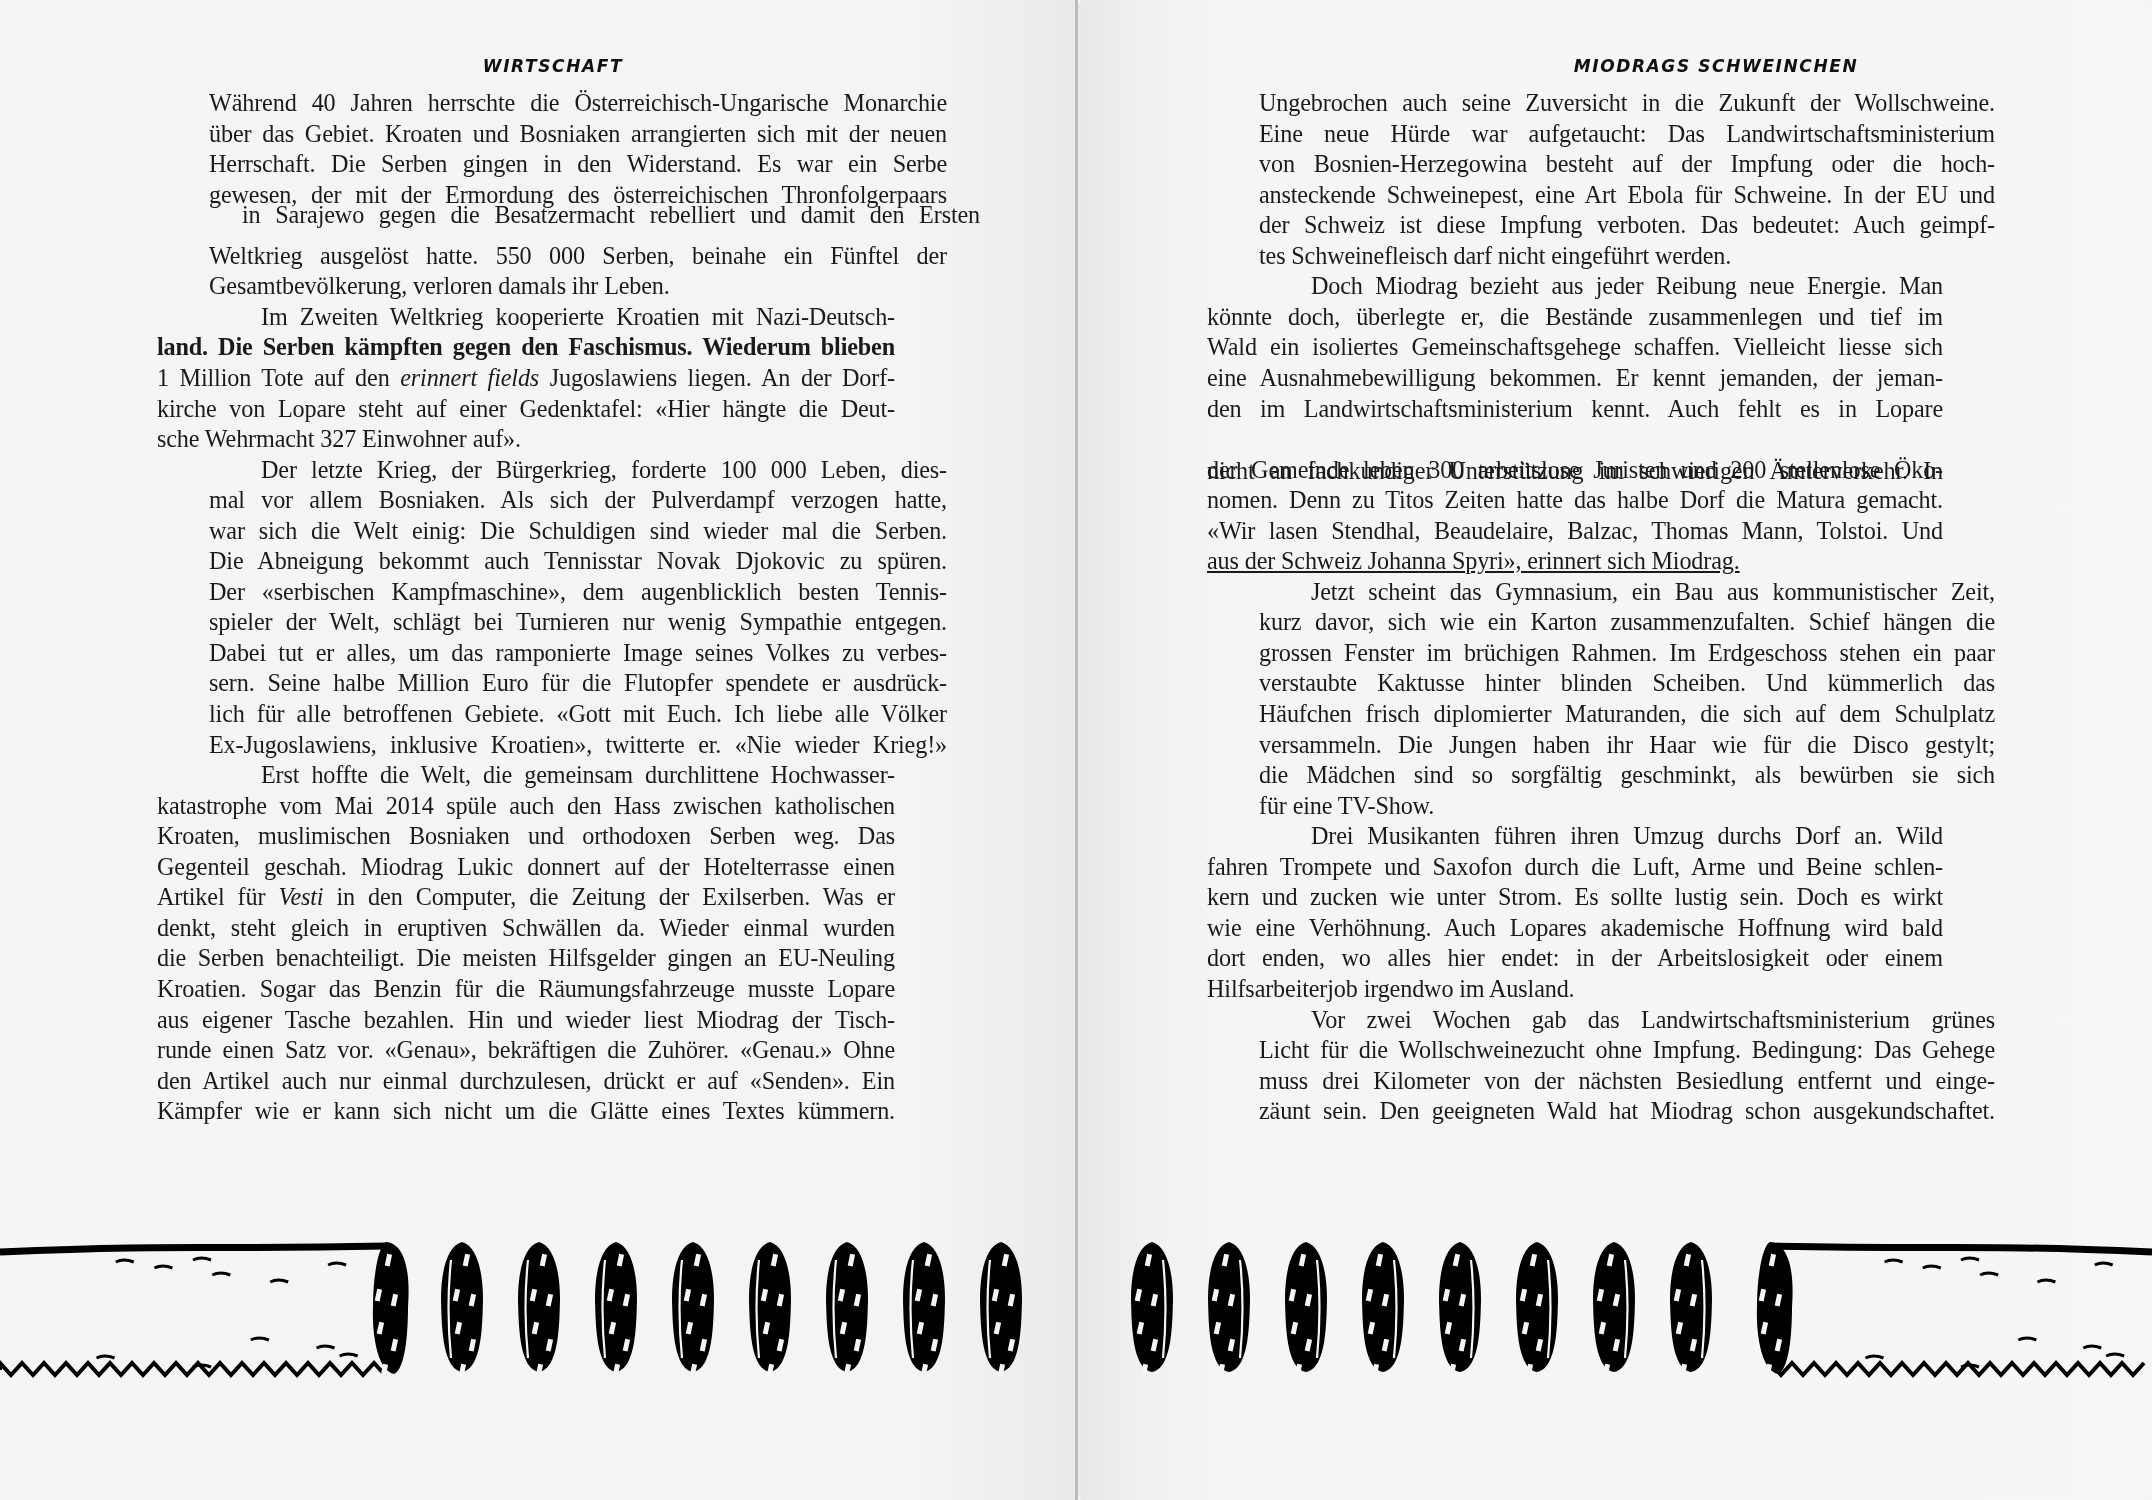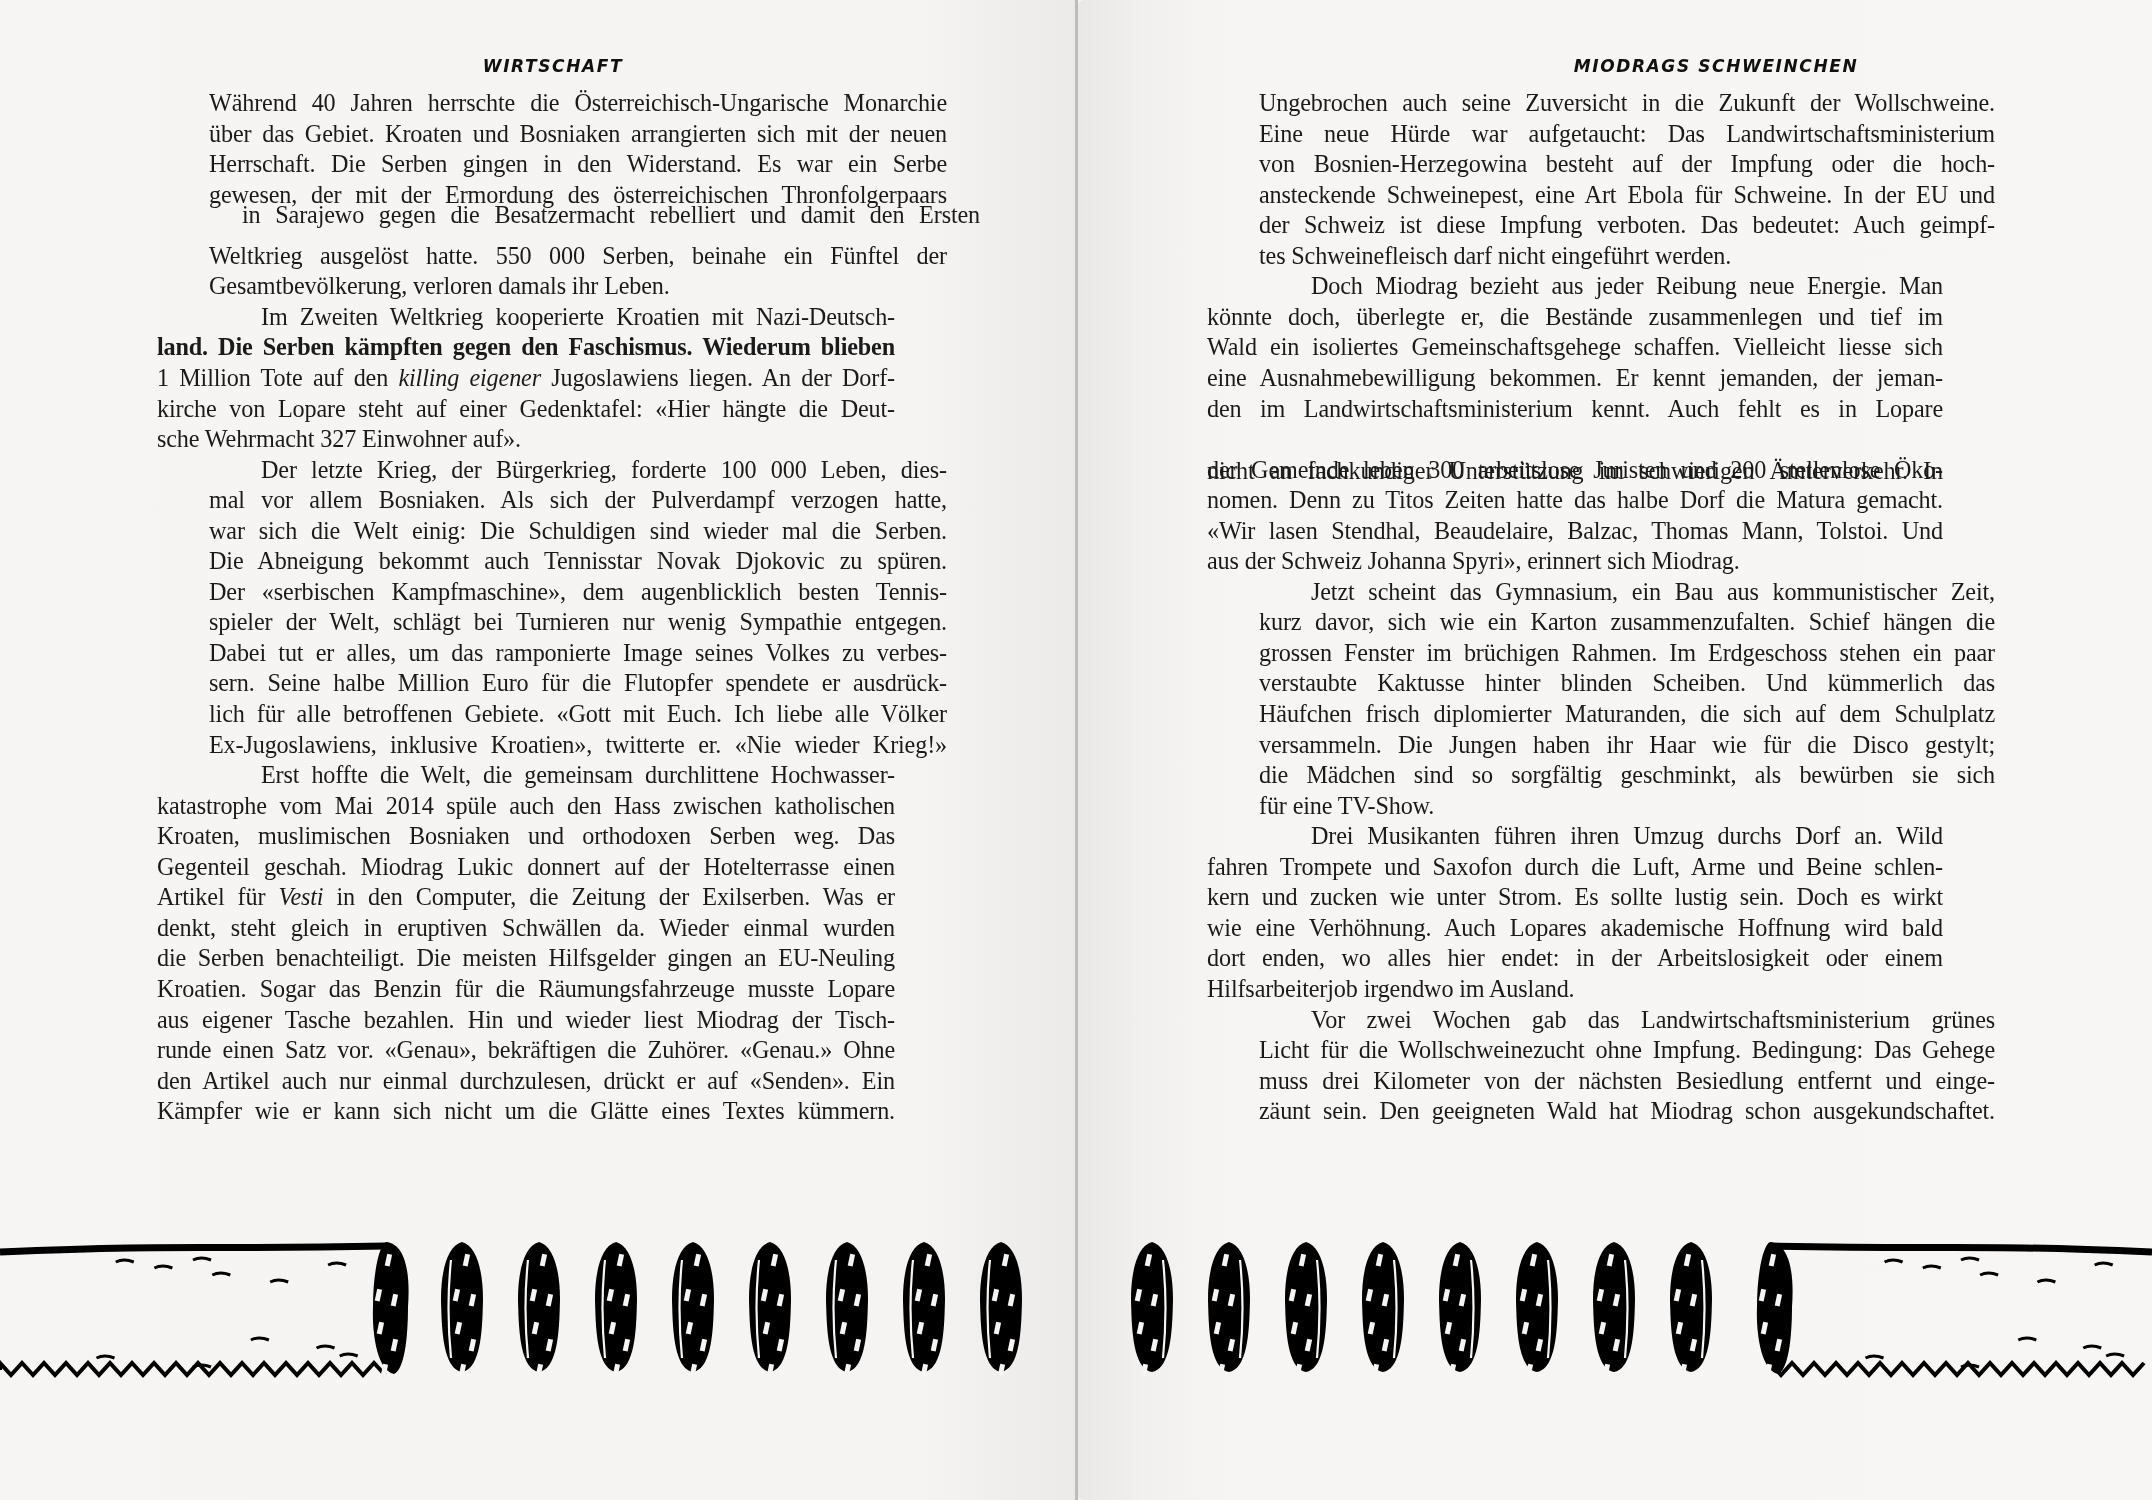--- a/index.html
+++ b/index.html
@@ -27,21 +27,21 @@
   <div class="column" id="col-left">
       <div class="line" style="left: 209px; top: 0px; width: 738px;">Während 40 Jahren herrschte die Österreichisch-Ungarische Monarchie</div>
       <div class="line" style="left: 209px; top: 30.55px; width: 738px;">über das Gebiet. Kroaten und Bosniaken arrangierten sich mit der neuen</div>
       <div class="line" style="left: 209px; top: 61.1px; width: 738px;">Herrschaft. Die Serben gingen in den Widerstand. Es war ein Serbe</div>
       <div class="line" style="left: 209px; top: 91.65px; width: 738px;">gewesen, der mit der Ermordung des österreichischen Thronfolgerpaars</div>
       <div class="line" style="left: 209px; top: 112px; width: 738px; margin-left: 33px;">in Sarajewo gegen die Besatzermacht rebelliert und damit den Ersten</div>
       <div class="line" style="left: 209px; top: 152.75px; width: 738px;">Weltkrieg ausgelöst hatte. 550 000 Serben, beinahe ein Fünftel der</div>
       <div class="line last" style="left: 209px; top: 183.3px;">Gesamtbevölkerung, verloren damals ihr Leben.</div>
       <div class="line" style="left: 261px; top: 213.85px; width: 634px;">Im Zweiten Weltkrieg kooperierte Kroatien mit Nazi-Deutsch-</div>
       <div class="line" style="left: 157px; top: 244.4px; width: 738px; font-weight: bold;">land. Die Serben kämpften gegen den Faschismus. Wiederum blieben</div>
-      <div class="line" style="left: 157px; top: 274.95px; width: 738px; white-space: pre;"><span>1 Million Tote auf den </span><em>killing eigener</em><span> Jugoslawiens liegen. An der Dorf-</span></div>
+      <div class="line" style="left: 157px; top: 274.95px; width: 738px; white-space: pre;"><span>1 Million Tote auf den </span><em>erinnert fields</em><span> Jugoslawiens liegen. An der Dorf-</span></div>
       <div class="line" style="left: 157px; top: 305.5px; width: 738px;">kirche von Lopare steht auf einer Gedenktafel: «Hier hängte die Deut-</div>
       <div class="line last" style="left: 157px; top: 336.05px;">sche Wehrmacht 327 Einwohner auf».</div>
       <div class="line" style="left: 261px; top: 366.6px; width: 686px;">Der letzte Krieg, der Bürgerkrieg, forderte 100 000 Leben, dies-</div>
       <div class="line" style="left: 209px; top: 397.15px; width: 738px;">mal vor allem Bosniaken. Als sich der Pulverdampf verzogen hatte,</div>
       <div class="line" style="left: 209px; top: 427.7px; width: 738px;">war sich die Welt einig: Die Schuldigen sind wieder mal die Serben.</div>
       <div class="line" style="left: 209px; top: 458.25px; width: 738px;">Die Abneigung bekommt auch Tennisstar Novak Djokovic zu spüren.</div>
       <div class="line" style="left: 209px; top: 488.8px; width: 738px;">Der «serbischen Kampfmaschine», dem augenblicklich besten Tennis-</div>
       <div class="line" style="left: 209px; top: 519.35px; width: 738px;">spieler der Welt, schlägt bei Turnieren nur wenig Sympathie entgegen.</div>
       <div class="line" style="left: 209px; top: 549.9px; width: 738px;">Dabei tut er alles, um das ramponierte Image seines Volkes zu verbes-</div>
       <div class="line" style="left: 209px; top: 580.45px; width: 738px;">sern. Seine halbe Million Euro für die Flutopfer spendete er ausdrück-</div>
@@ -73,21 +73,21 @@
       <div class="line last" style="left: 181px; top: 152.75px;">tes Schweinefleisch darf nicht eingeführt werden.</div>
       <div class="line" style="left: 233px; top: 183.3px; width: 632px;">Doch Miodrag bezieht aus jeder Reibung neue Energie. Man</div>
       <div class="line" style="left: 129px; top: 213.85px; width: 736px;">könnte doch, überlegte er, die Bestände zusammenlegen und tief im</div>
       <div class="line" style="left: 129px; top: 244.4px; width: 736px;">Wald ein isoliertes Gemeinschaftsgehege schaffen. Vielleicht liesse sich</div>
       <div class="line" style="left: 129px; top: 274.95px; width: 736px;">eine Ausnahmebewilligung bekommen. Er kennt jemanden, der jeman-</div>
       <div class="line" style="left: 129px; top: 305.5px; width: 736px;">den im Landwirtschaftsministerium kennt. Auch fehlt es in Lopare</div>
       <div class="line" style="left: 129px; top: 336.05px; width: 736px; margin-top: 32px;">nicht an fachkundiger Unterstützung im schwierigen Ämterverkehr. In</div>
       <div class="line" style="left: 129px; top: 366.6px; width: 736px;">der Gemeinde leben 300 arbeitslose Juristen und 200 stellenlose Öko-</div>
       <div class="line" style="left: 129px; top: 397.15px; width: 736px;">nomen. Denn zu Titos Zeiten hatte das halbe Dorf die Matura gemacht.</div>
       <div class="line" style="left: 129px; top: 427.7px; width: 736px;">«Wir lasen Stendhal, Beaudelaire, Balzac, Thomas Mann, Tolstoi. Und</div>
-      <div class="line last" style="left: 129px; top: 458.25px;">aus der Schweiz Johanna Spyri», erinnert sich Miodrag.</div>
+      <div class="line last" style="left: 129px; top: 458.25px; text-decoration: underline;">aus der Schweiz Johanna Spyri», erinnert sich Miodrag.</div>
       <div class="line" style="left: 233px; top: 488.8px; width: 684px;">Jetzt scheint das Gymnasium, ein Bau aus kommunistischer Zeit,</div>
       <div class="line" style="left: 181px; top: 519.35px; width: 736px;">kurz davor, sich wie ein Karton zusammenzufalten. Schief hängen die</div>
       <div class="line" style="left: 181px; top: 549.9px; width: 736px;">grossen Fenster im brüchigen Rahmen. Im Erdgeschoss stehen ein paar</div>
       <div class="line" style="left: 181px; top: 580.45px; width: 736px;">verstaubte Kaktusse hinter blinden Scheiben. Und kümmerlich das</div>
       <div class="line" style="left: 181px; top: 611px; width: 736px;">Häufchen frisch diplomierter Maturanden, die sich auf dem Schulplatz</div>
       <div class="line" style="left: 181px; top: 641.55px; width: 736px;">versammeln. Die Jungen haben ihr Haar wie für die Disco gestylt;</div>
       <div class="line" style="left: 181px; top: 672.1px; width: 736px;">die Mädchen sind so sorgfältig geschminkt, als bewürben sie sich</div>
       <div class="line last" style="left: 181px; top: 702.65px;">für eine TV-Show.</div>
       <div class="line" style="left: 233px; top: 733.2px; width: 632px;">Drei Musikanten führen ihren Umzug durchs Dorf an. Wild</div>
       <div class="line" style="left: 129px; top: 763.75px; width: 736px;">fahren Trompete und Saxofon durch die Luft, Arme und Beine schlen-</div>

